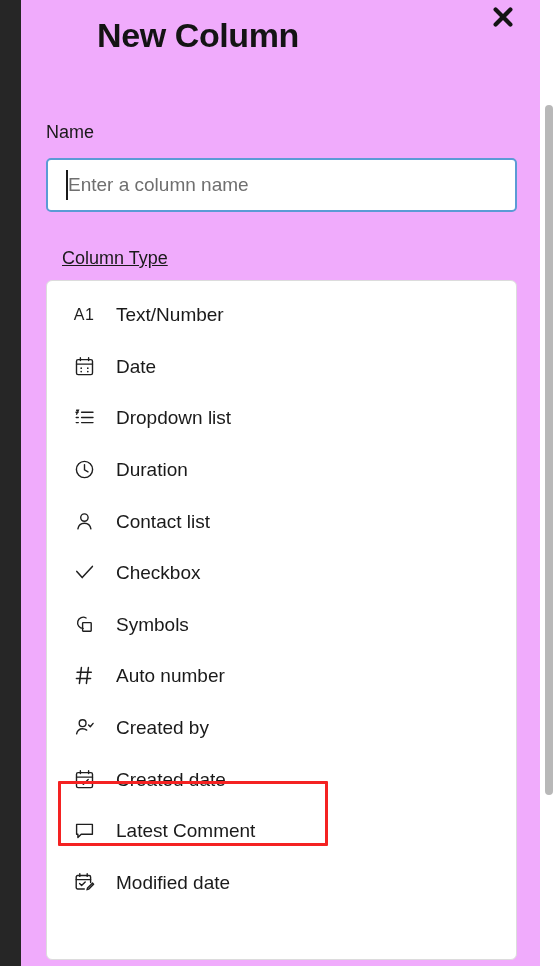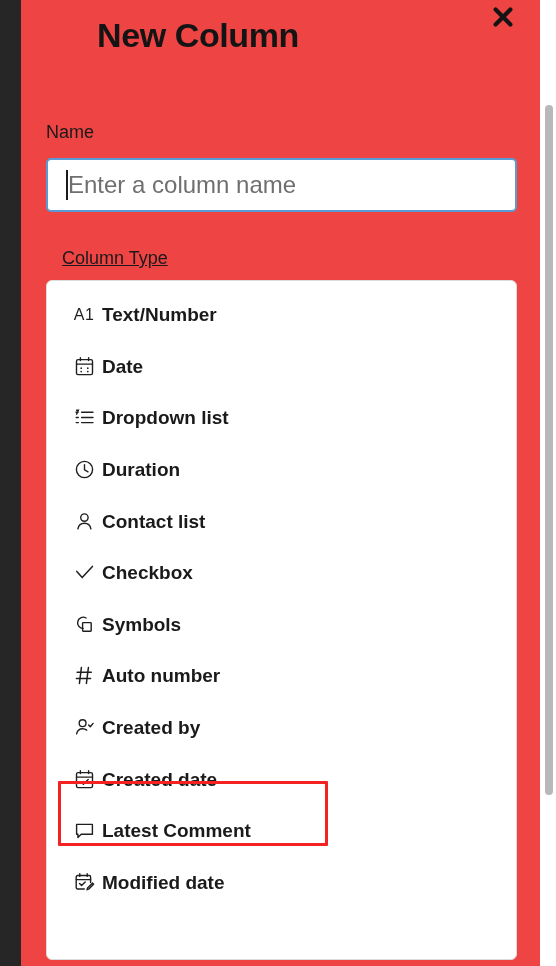--- a/index.html
+++ b/index.html
@@ -40,21 +40,21 @@
     width: 8px;
     height: 690px;
     background: #b8b8b8;
     border-radius: 4px;
   }
 
   #panel {
     position: absolute;
     left: 21px; top: 0;
     width: 519px; height: 966px;
-    background: #ef4444;
+    background: #f0abfc;
     overflow: hidden;
   }
 
   
   #panel-header {
     position: relative;
     height: 78px;
   }
   #dialog-title {
     position: absolute;
@@ -99,21 +99,21 @@
   #name-input {
     position: absolute;
     left: 25px;
     top: 80px;
     width: 471px;
     height: 54px;
     border: 2px solid #5b9bd5;
     border-radius: 5px;
     background: #ffffff;
     font-family: "Liberation Sans", sans-serif;
-    font-size: 24px;
+    font-size: 19px;
     color: #1a1a1a;
     padding: 0 0 0 20px;
     outline: none;
   }
   #name-input::placeholder { color: #6f6f6f; opacity: 1; }
   
   #name-caret {
     position: absolute;
     left: 45px;
     top: 92px;
@@ -149,24 +149,23 @@
     min-width: 30px;
     display: flex;
     align-items: center;
     justify-content: center;
     color: #1f1f1f;
   }
   .type-row .row-icon svg { display: block; }
   .type-row .row-label {
     font-size: 19px;
     color: #1a1a1a;
-    margin-left: 3px;
+    margin-left: 17px;
     white-space: nowrap;
     line-height: 1;
-    font-weight: bold;
   }
 
   .a1-glyph {
     font-family: "Liberation Sans", sans-serif;
     font-size: 16px;
     letter-spacing: 0.5px;
     color: #1f1f1f;
     line-height: 1;
   }
 

